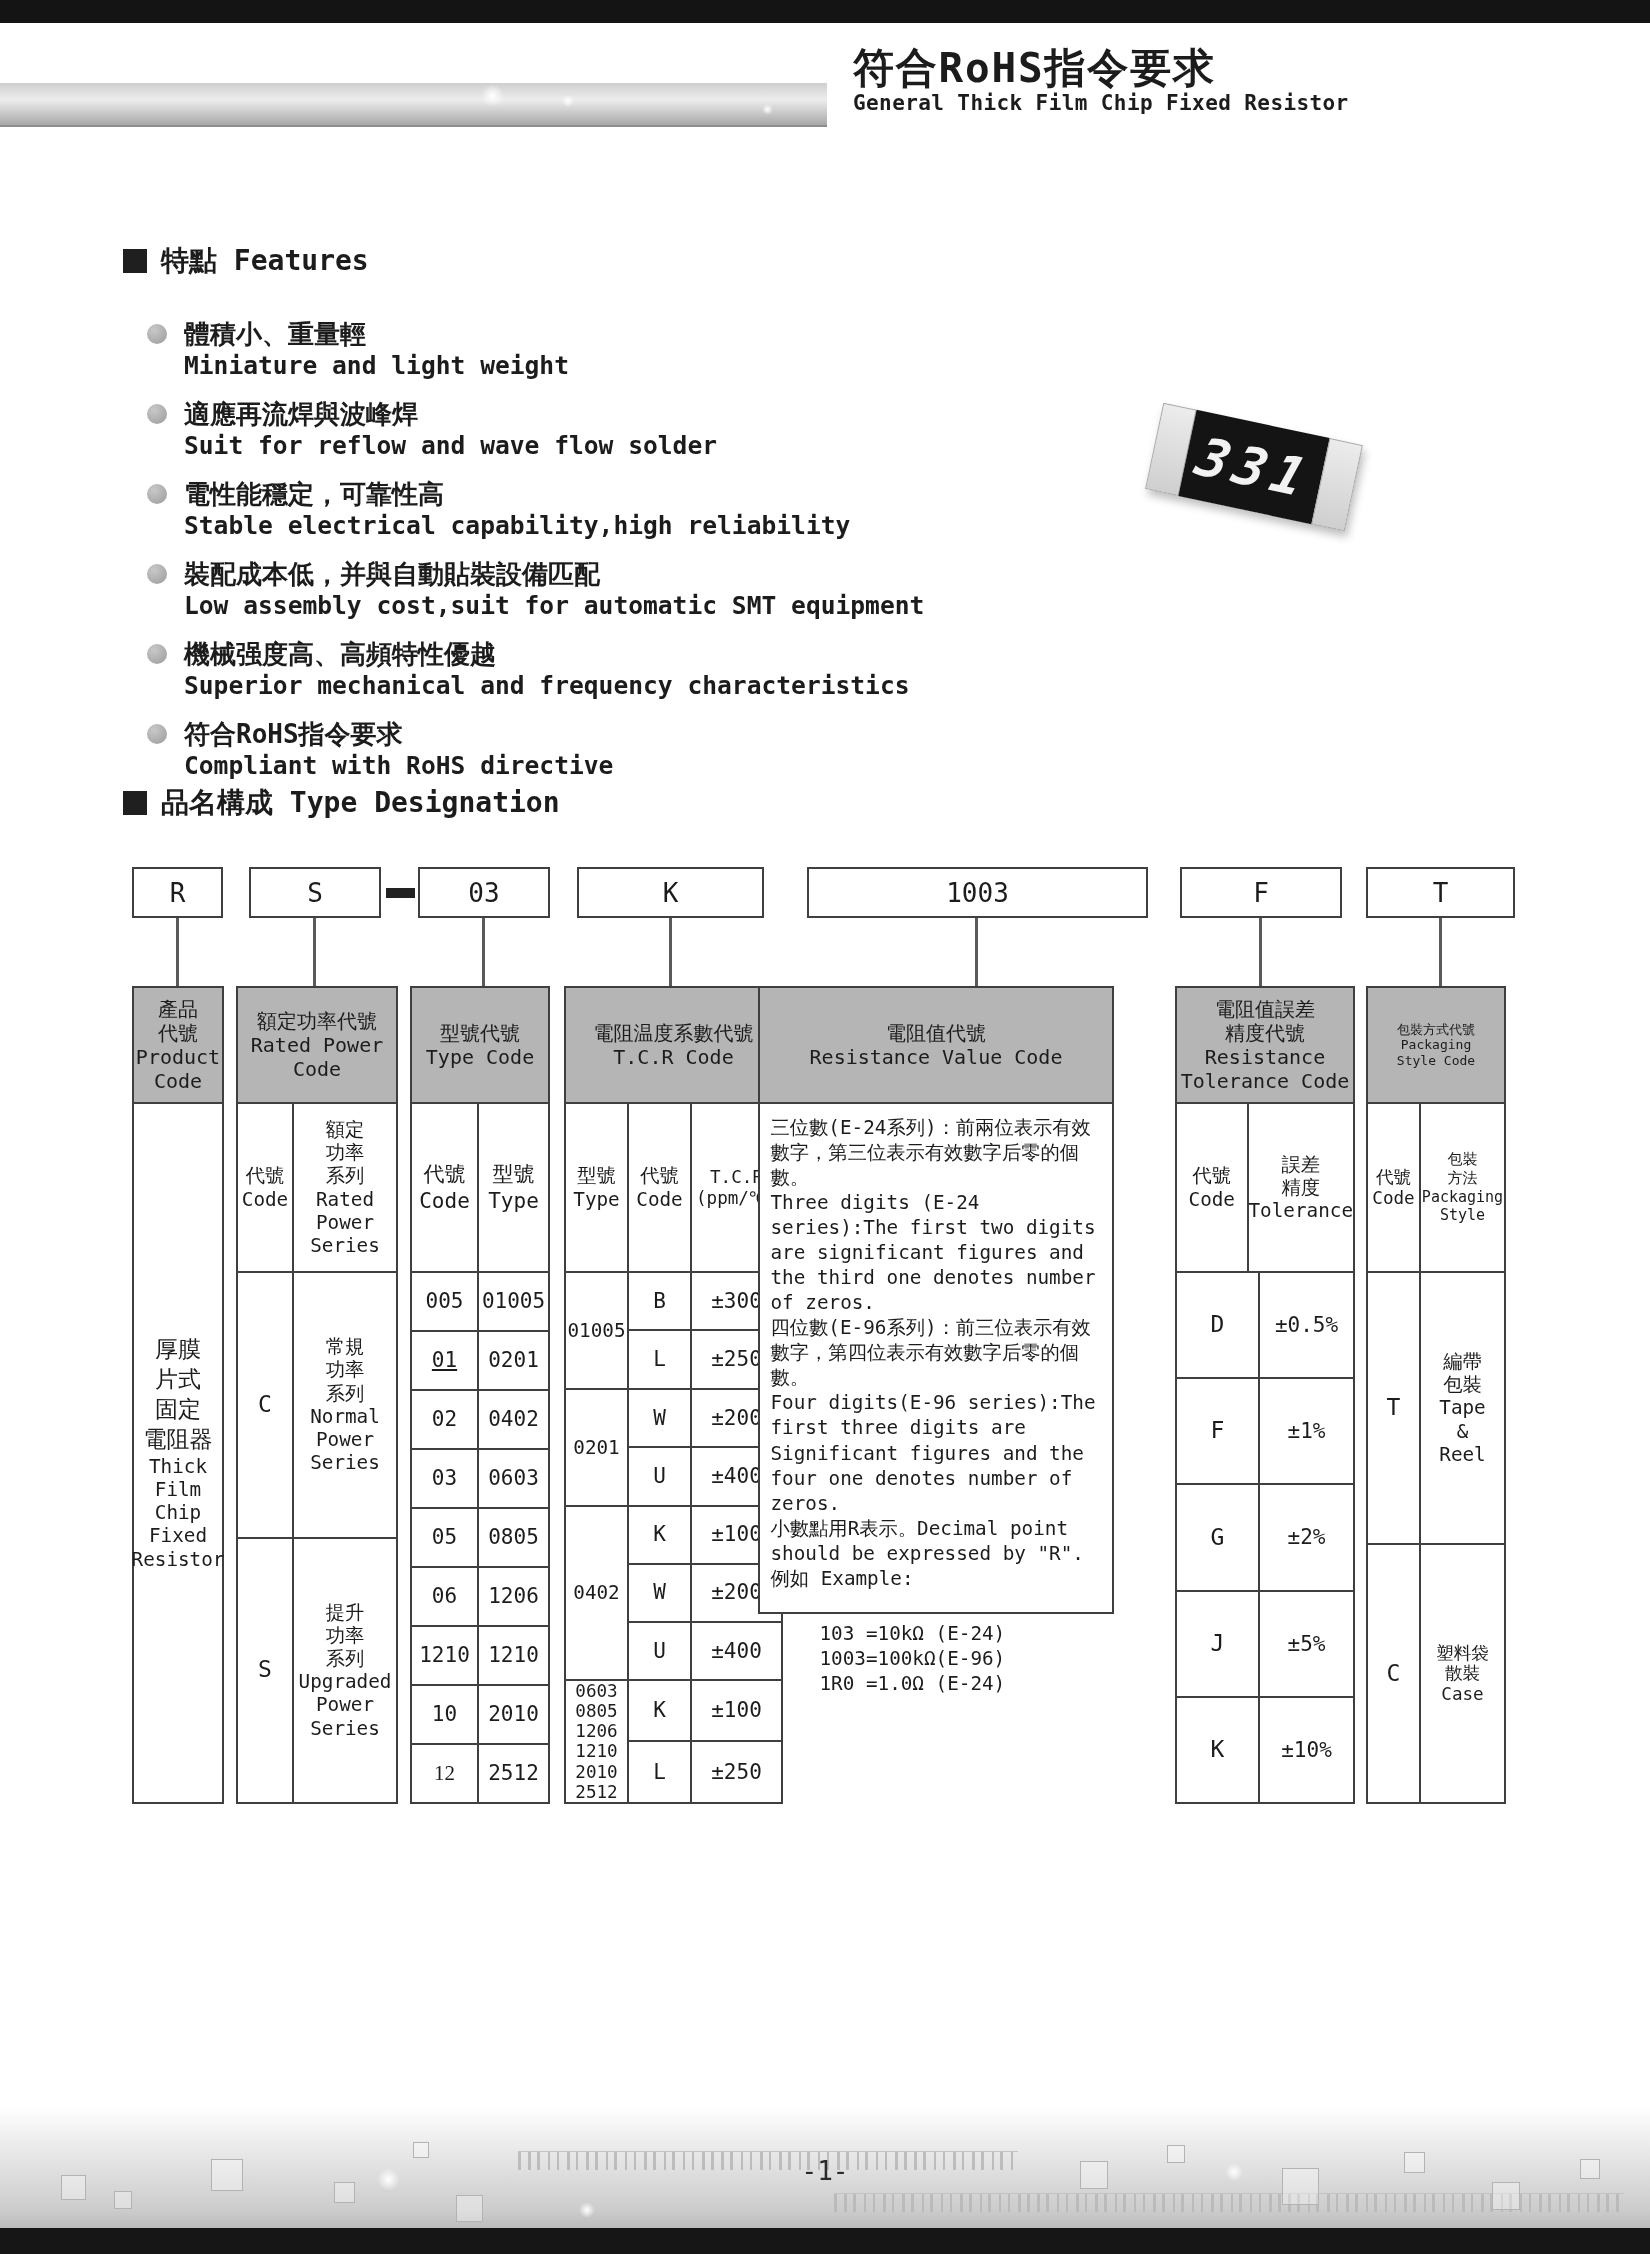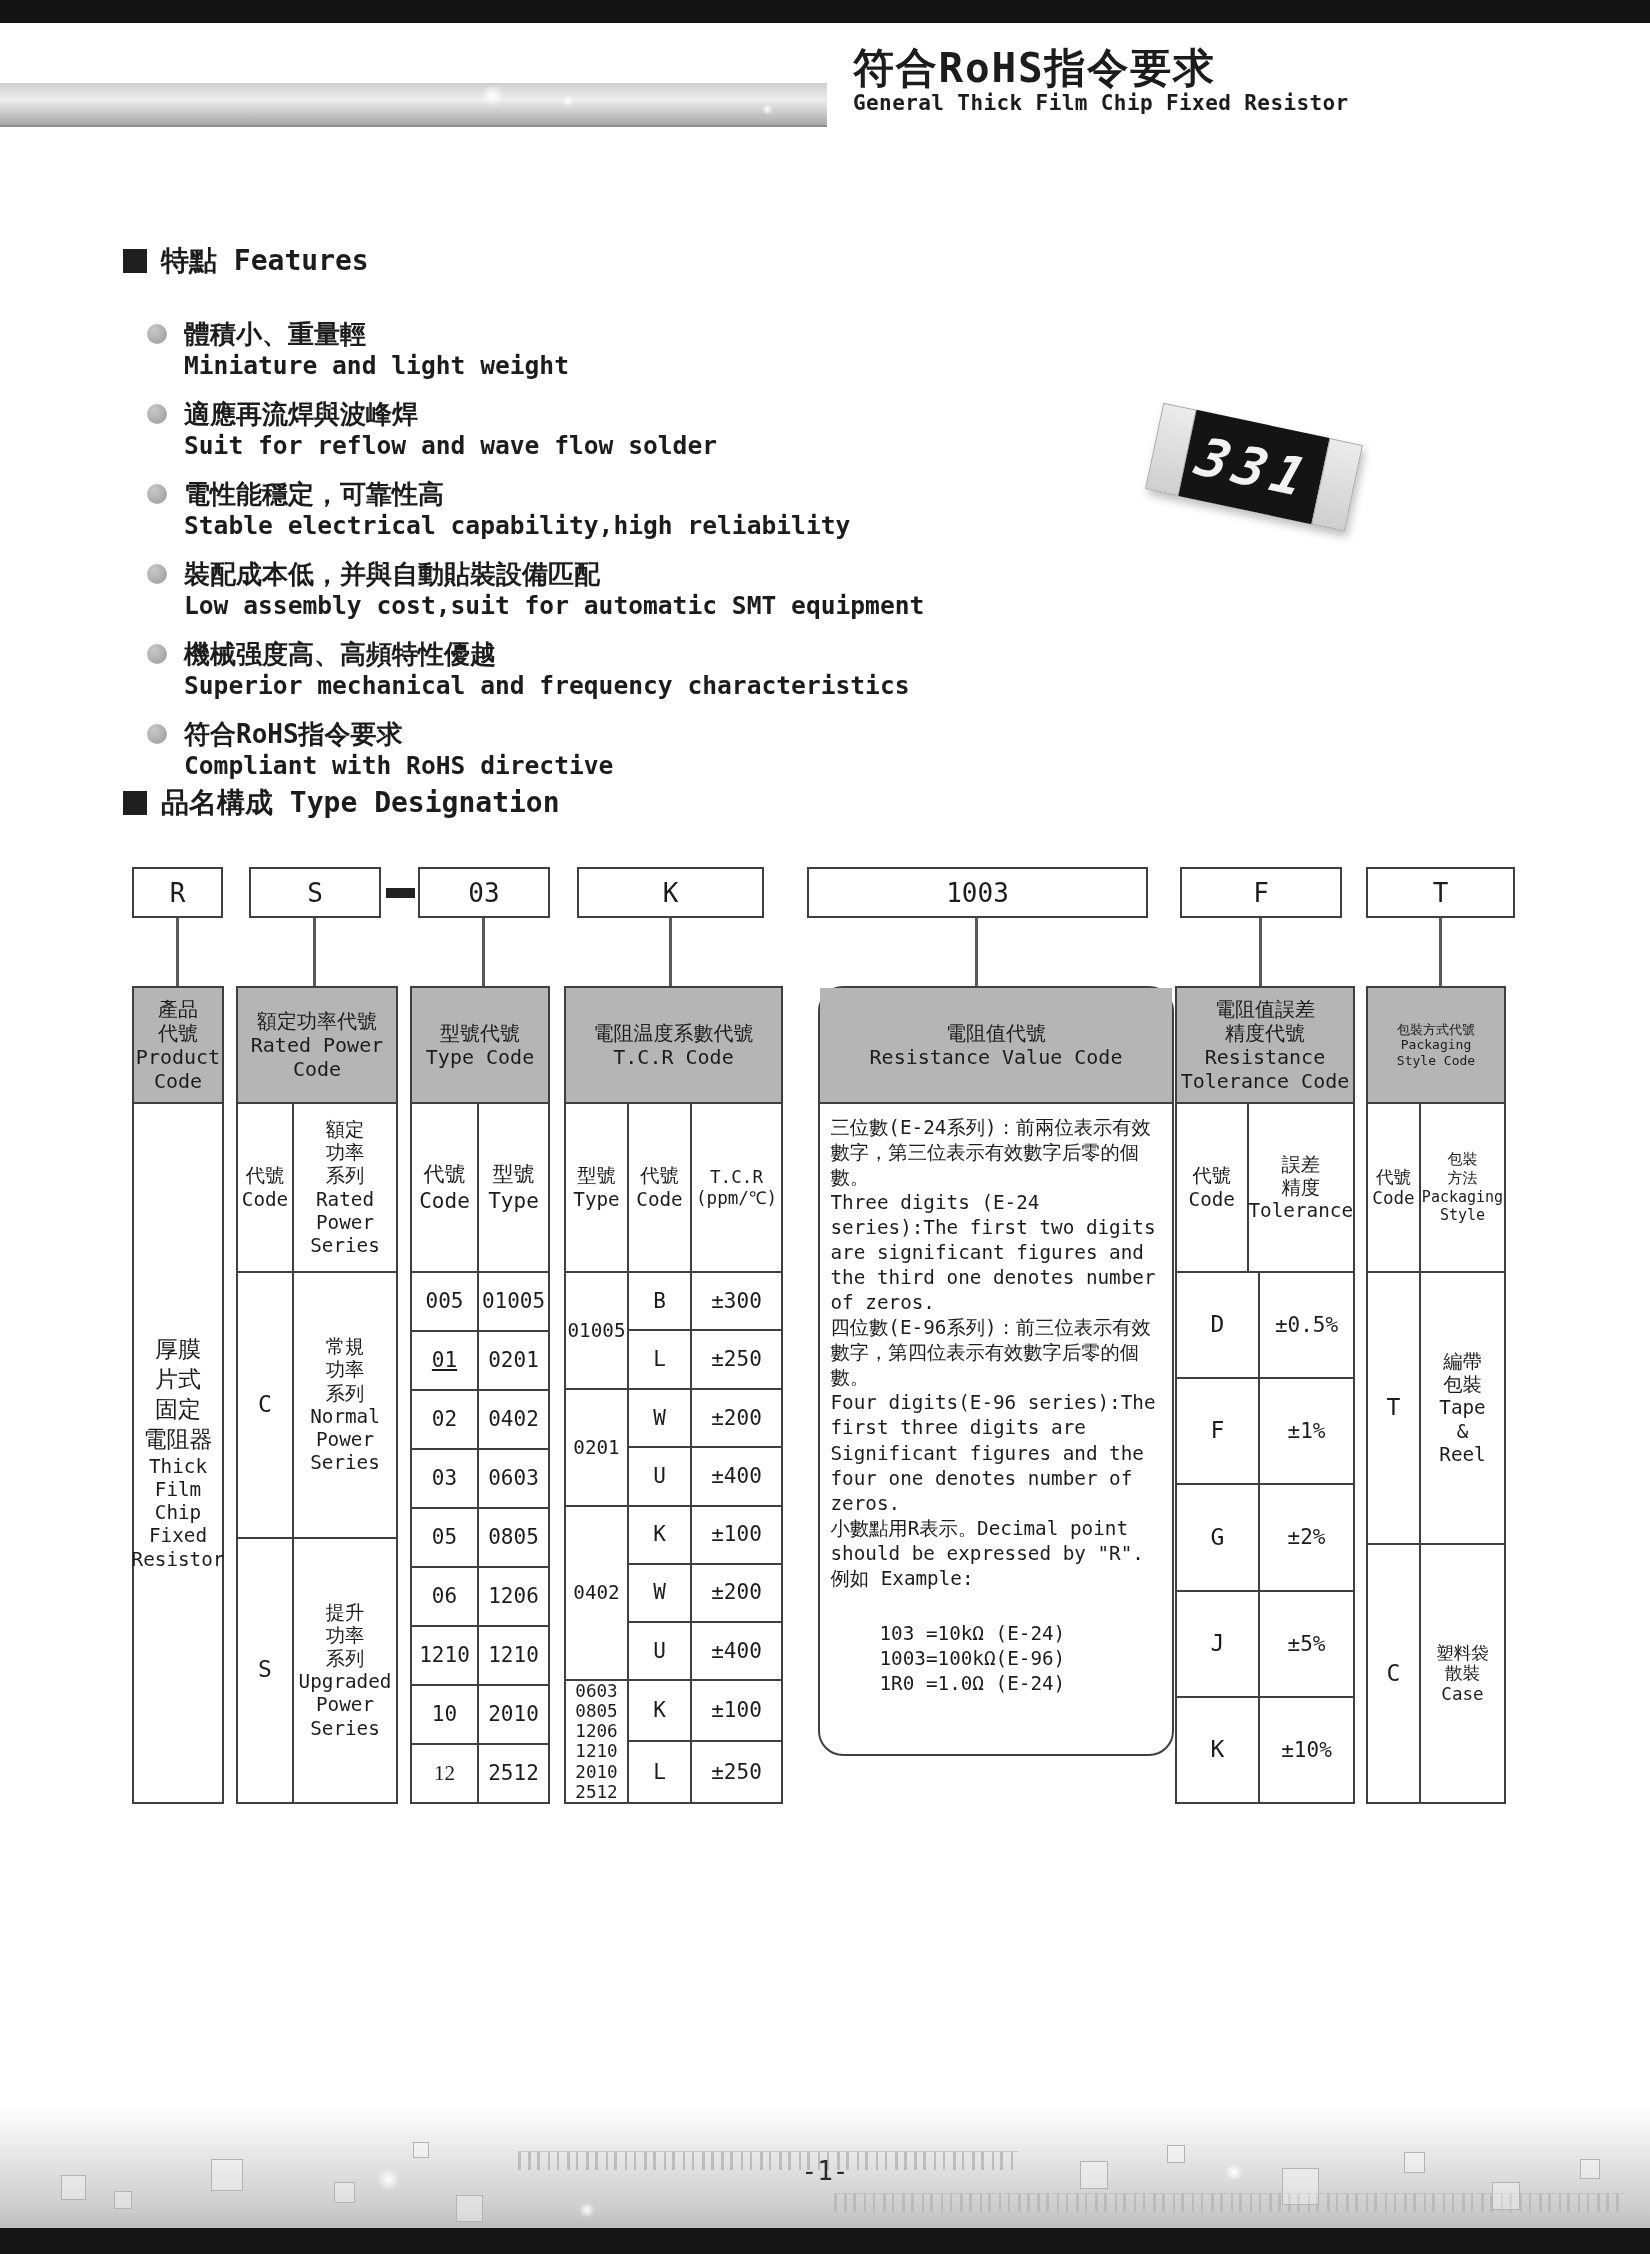--- a/index.html
+++ b/index.html
@@ -309,21 +309,21 @@
             <div class="cellc f24" style="flex:1;">±100</div>
           </div>
         <div class="rowflex grow bT">
             <div class="cellc bR f24" style="width:61px;">L</div>
             <div class="cellc f24" style="flex:1;">±250</div>
           </div>
       </div>
     </div>
   </div>
 
-  <div class="abs col" style="left:818px;top:986px;width:356px;height:770px;border-radius:25px;">
+  <div class="abs col" style="left:758px;top:986px;width:356px;height:628px;">
     <div class="hdr">電阻值代號
 Resistance Value Code</div>
     <div class="valcol-body">
       <div>三位數(E-24系列)：前兩位表示有效數字，第三位表示有效數字后零的個數。</div>
       <div>Three digits (E-24 series):The first two digits are significant figures and the third one denotes number of zeros.</div>
       <div>四位數(E-96系列)：前三位表示有效數字，第四位表示有效數字后零的個數。</div>
       <div>Four digits(E-96 series):The first three digits are Significant figures and the four one denotes number of zeros.</div>
       <div>小數點用R表示。Decimal point should be expressed by "R".</div>
       <div>例如 Example:</div>
       <div class="ex">103 =10kΩ (E-24)

